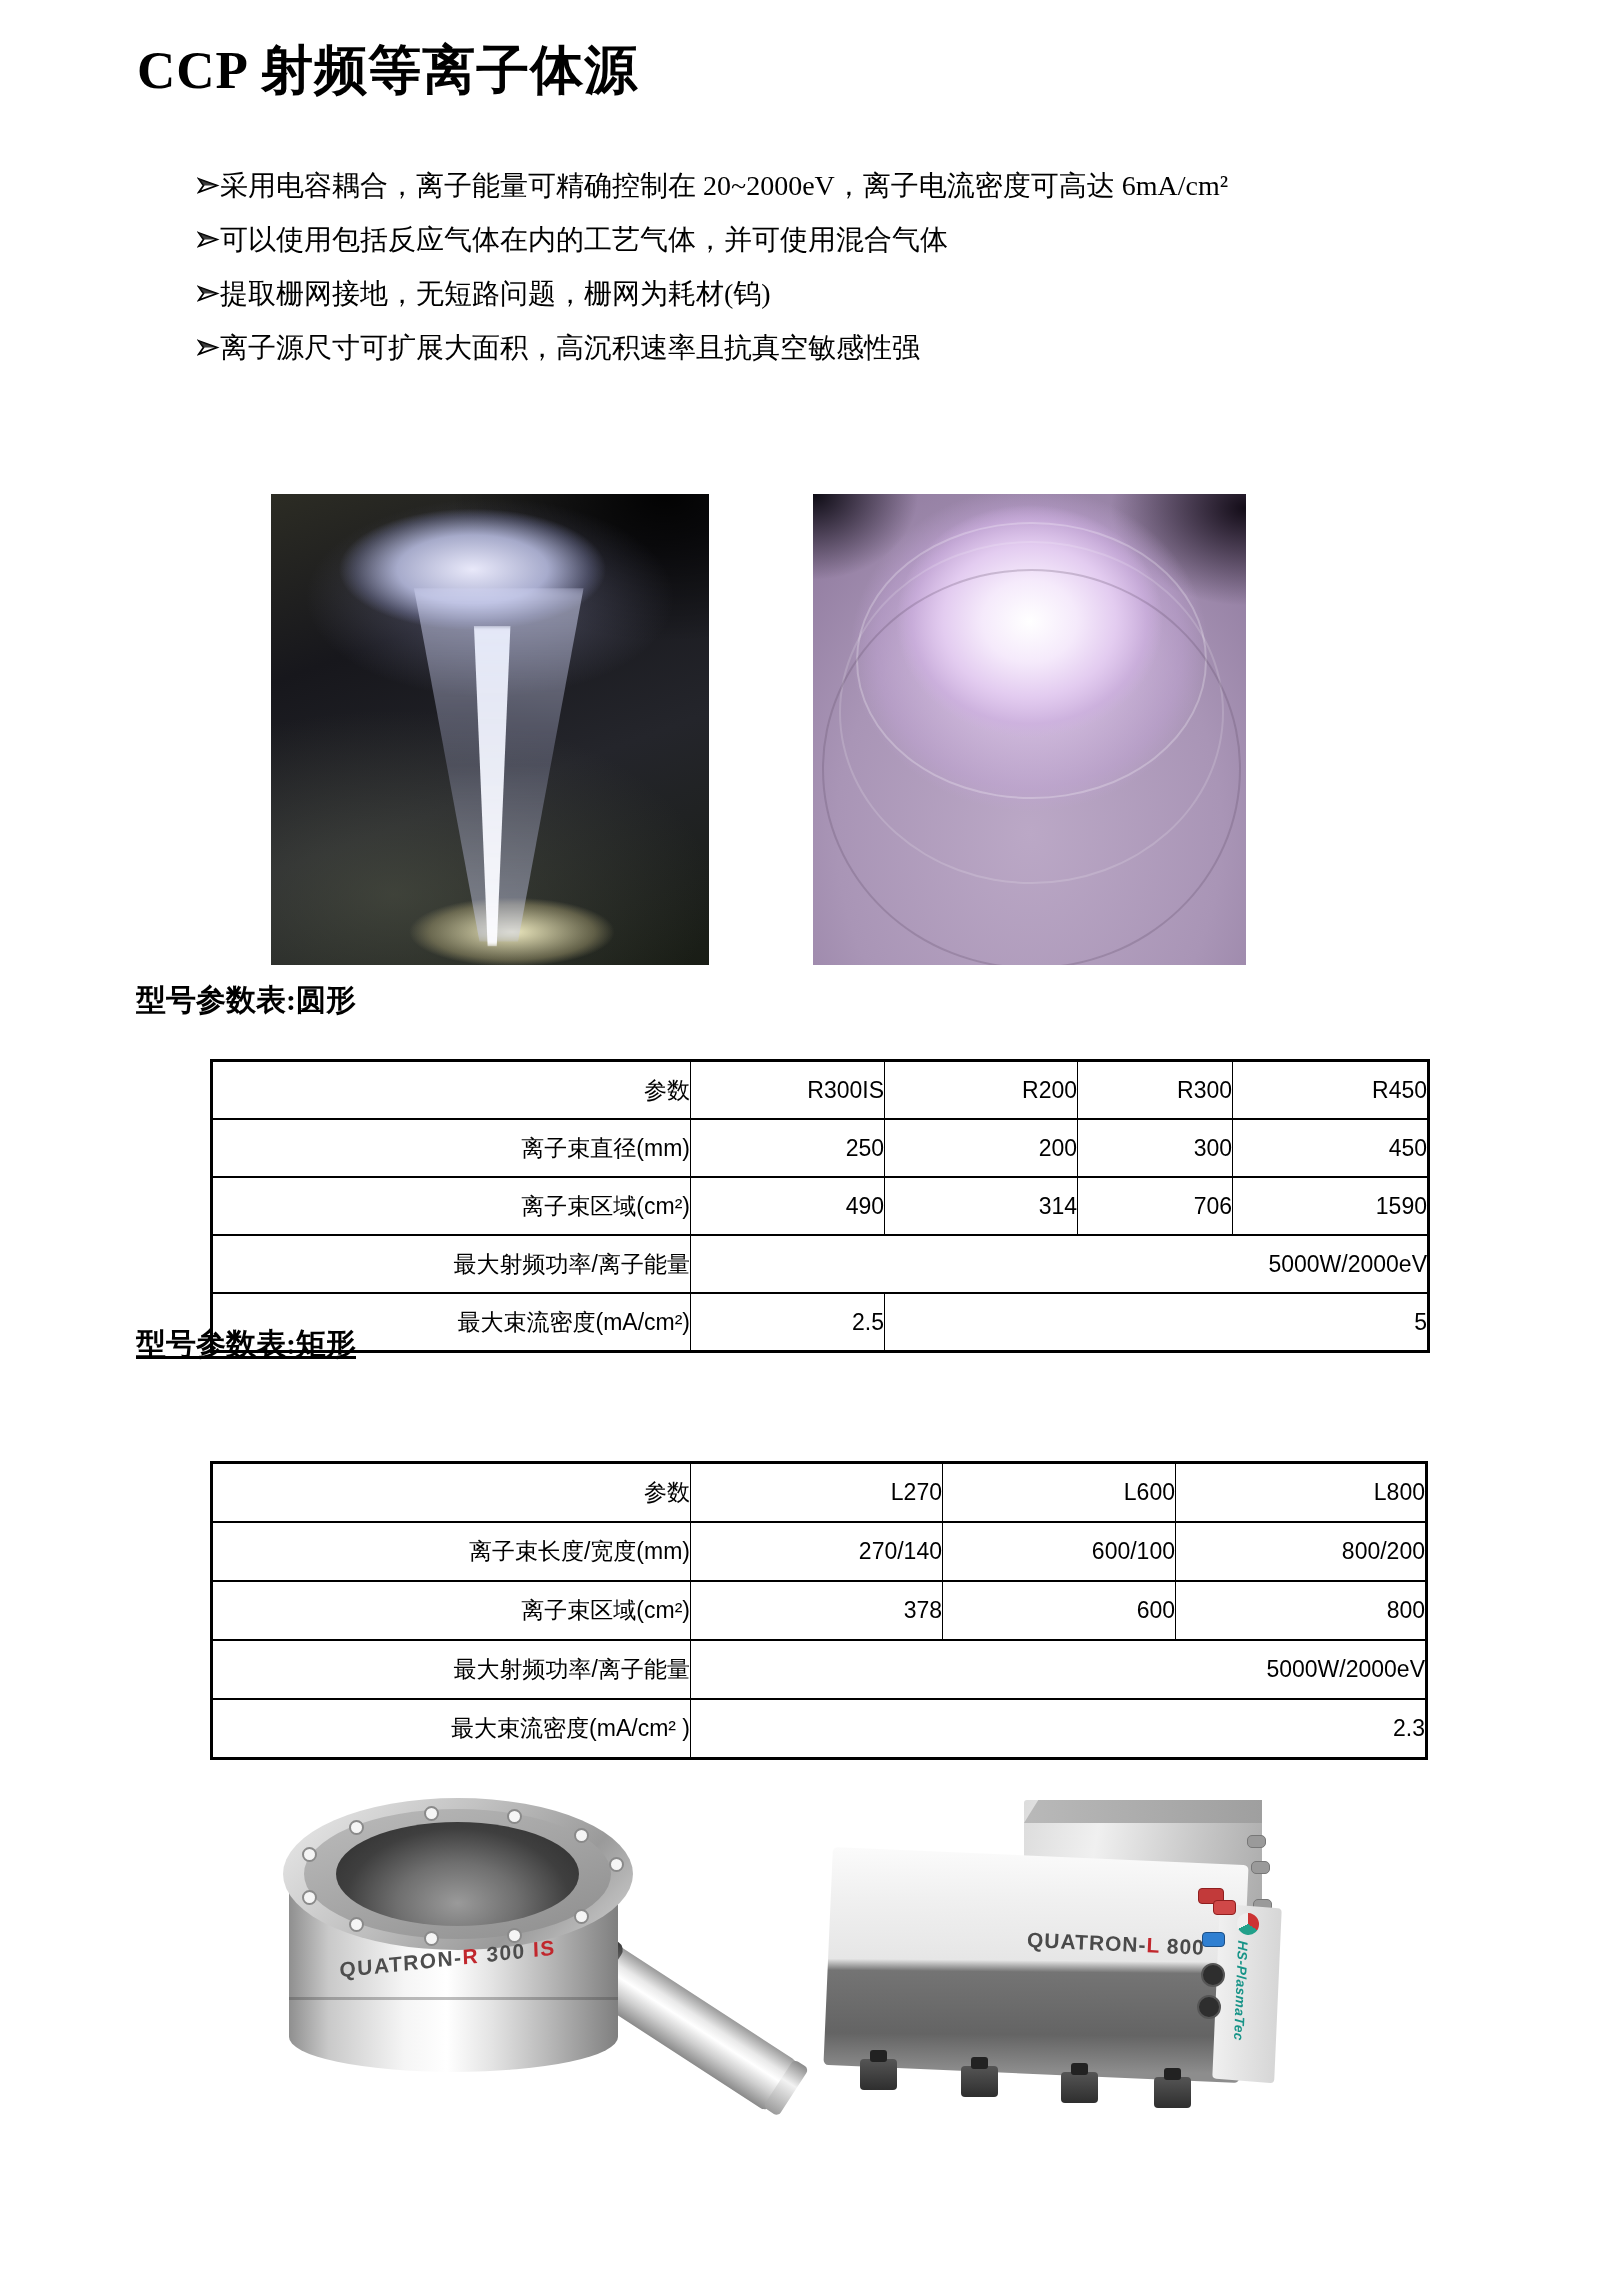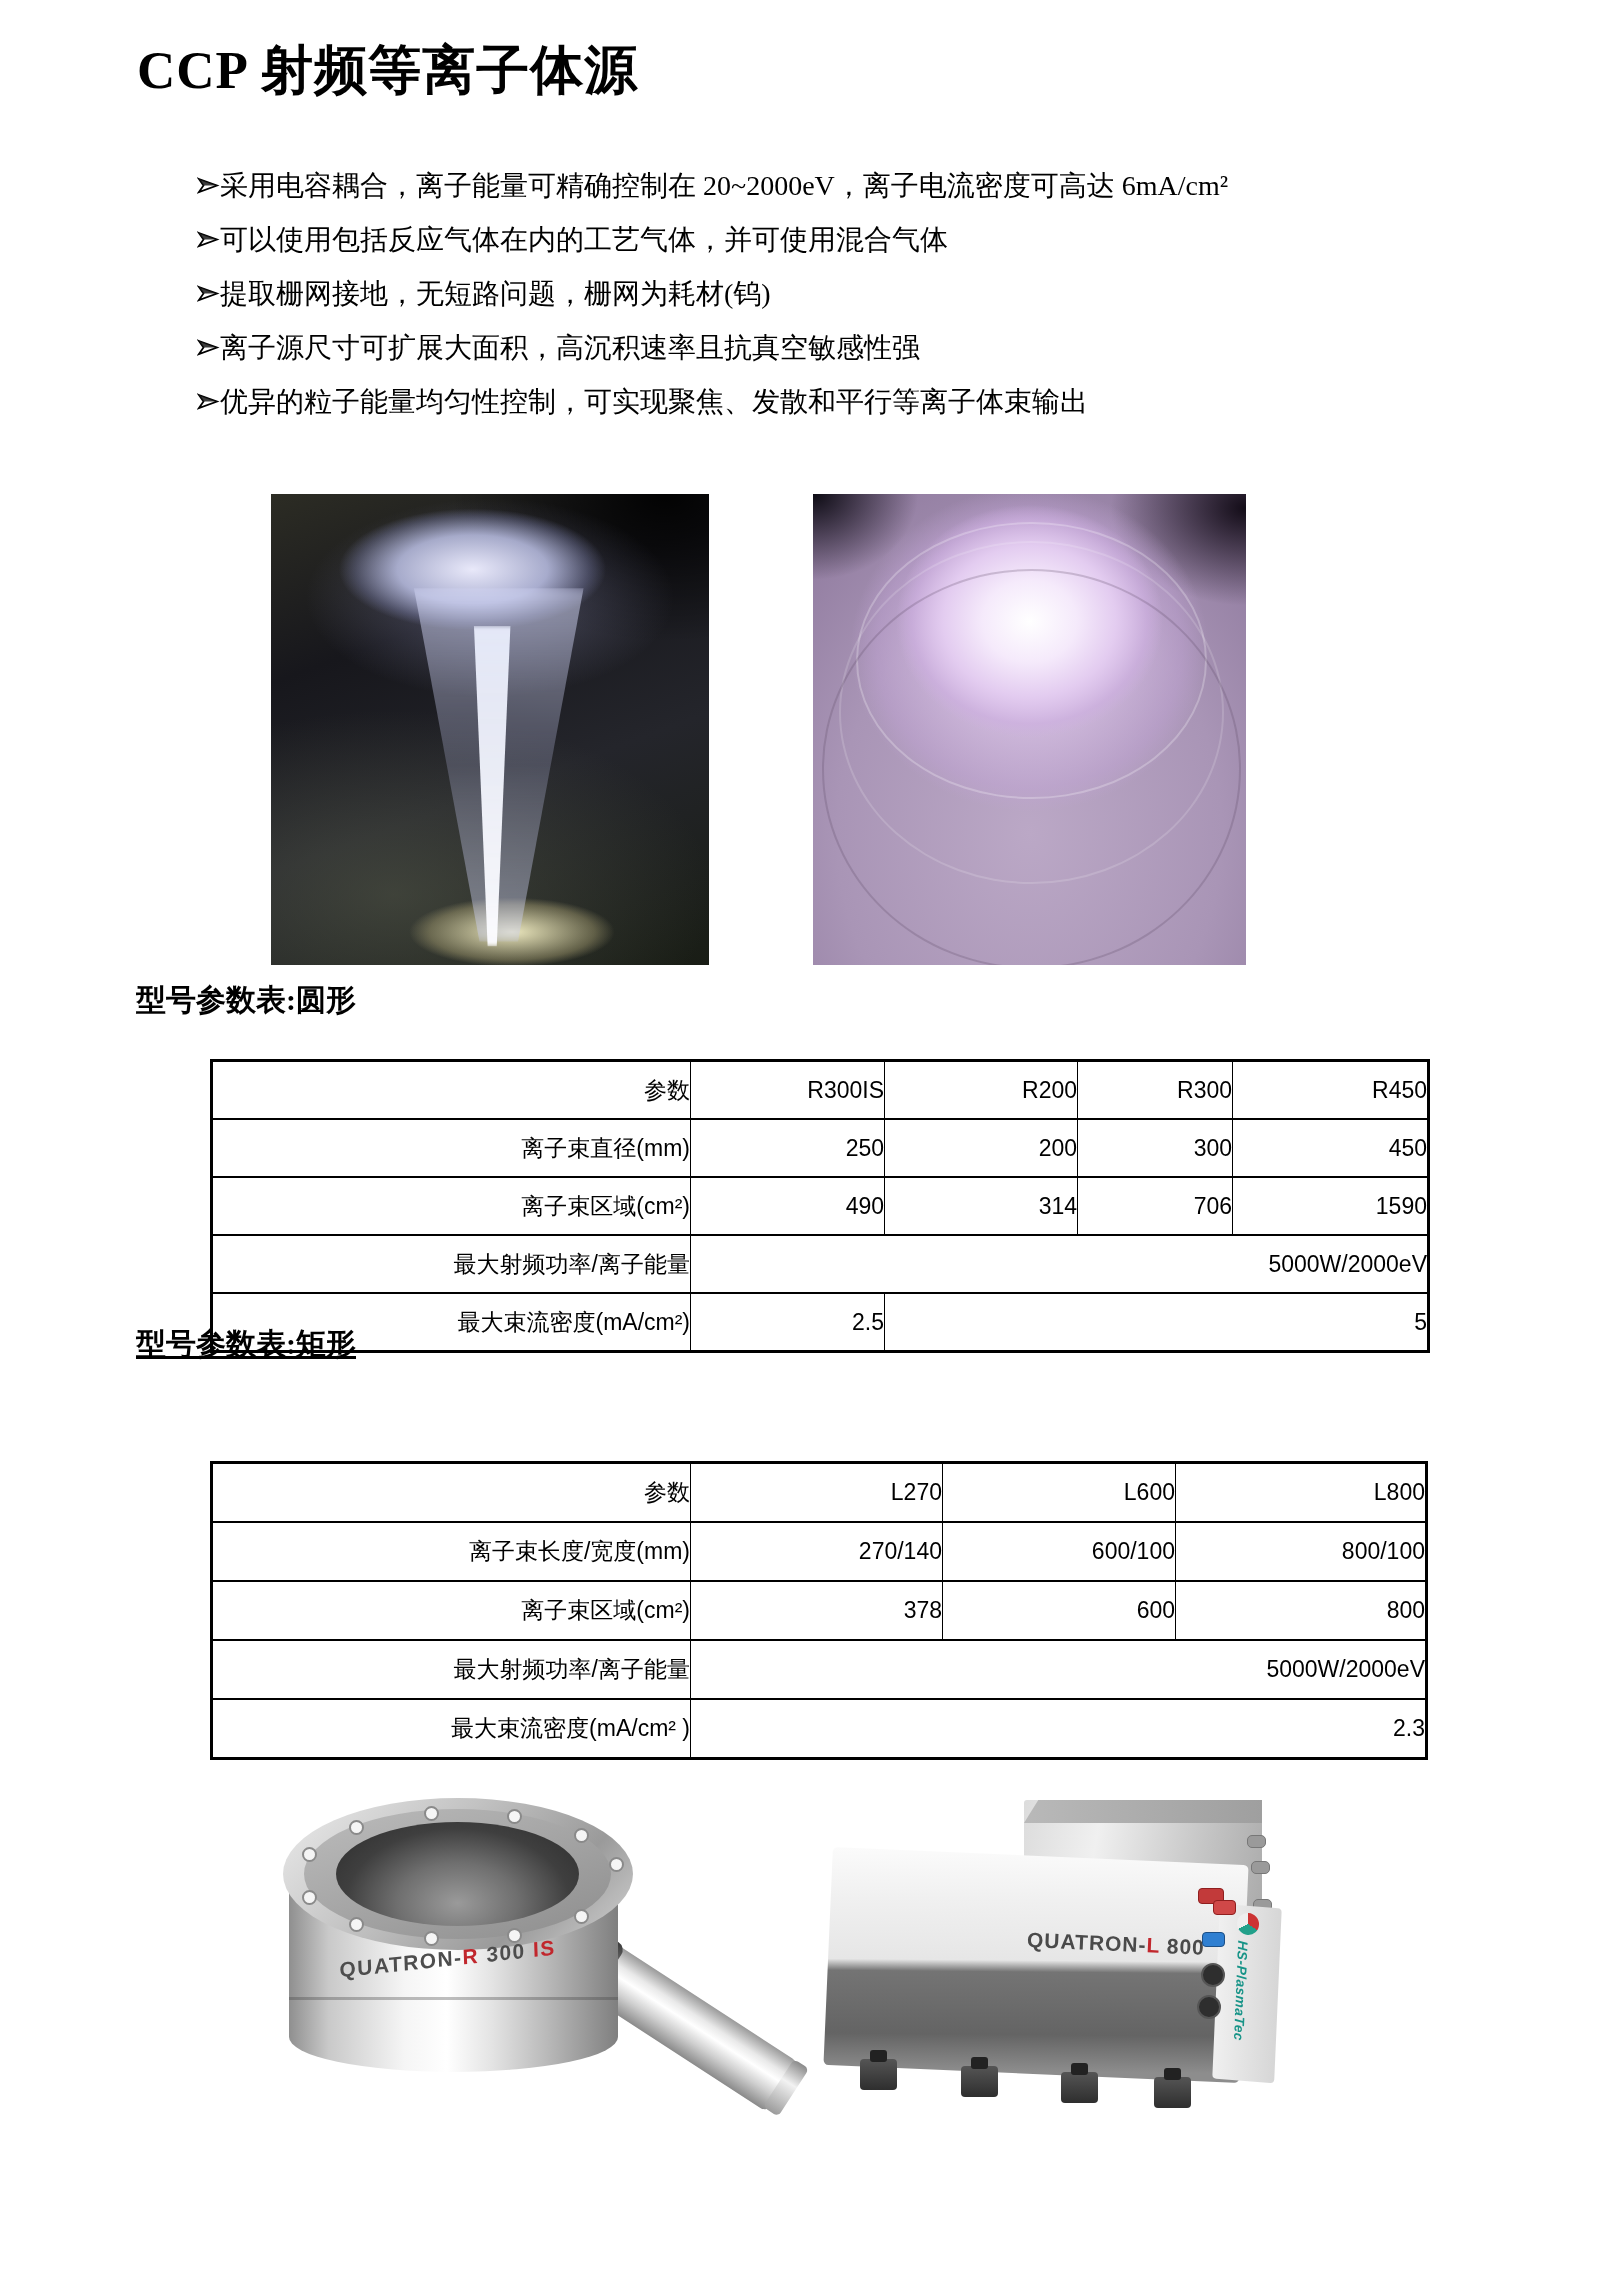--- a/index.html
+++ b/index.html
@@ -193,29 +193,20 @@
   </div>
   <div class="bullet">
     <span class="arrow">
       <svg width="23" height="21" viewBox="0 0 46 42">
           <polygon points="4,8 40,21 4,34 13,21" fill="#ffffff" stroke="#000" stroke-width="3.5"></polygon>
           <polygon points="4,8 40,21 13,21" fill="#1a1a1a" opacity="0.85"></polygon>
         </svg>
     </span>
     <span class="btxt">离子源尺寸可扩展大面积，高沉积速率且抗真空敏感性强</span>
   </div>
-  <div class="bullet">
-    <span class="arrow">
-      <svg width="23" height="21" viewBox="0 0 46 42">
-          <polygon points="4,8 40,21 4,34 13,21" fill="#ffffff" stroke="#000" stroke-width="3.5"></polygon>
-          <polygon points="4,8 40,21 13,21" fill="#1a1a1a" opacity="0.85"></polygon>
-        </svg>
-    </span>
-    <span class="btxt">优异的粒子能量均匀性控制，可实现聚焦、发散和平行等离子体束输出</span>
-  </div>
 </div>
 
 <div class="photo photo-left">
   <div class="beam-wide"></div>
   <div class="beam-core"></div>
 </div>
 <div class="photo photo-right">
   <div class="ring ring1"></div>
   <div class="ring ring2"></div>
   <div class="ring ring3"></div>
@@ -276,21 +267,21 @@
     <tr>
       <td>参数</td>
       <td>L270</td>
       <td>L600</td>
       <td>L800</td>
     </tr>
     <tr>
       <td>离子束长度/宽度(mm)</td>
       <td>270/140</td>
       <td>600/100</td>
-      <td>800/100</td>
+      <td>800/200</td>
     </tr>
     <tr>
       <td>离子束区域(cm²)</td>
       <td>378</td>
       <td>600</td>
       <td>800</td>
     </tr>
     <tr>
       <td>最大射频功率/离子能量</td>
       <td colspan="3">5000W/2000eV</td>

